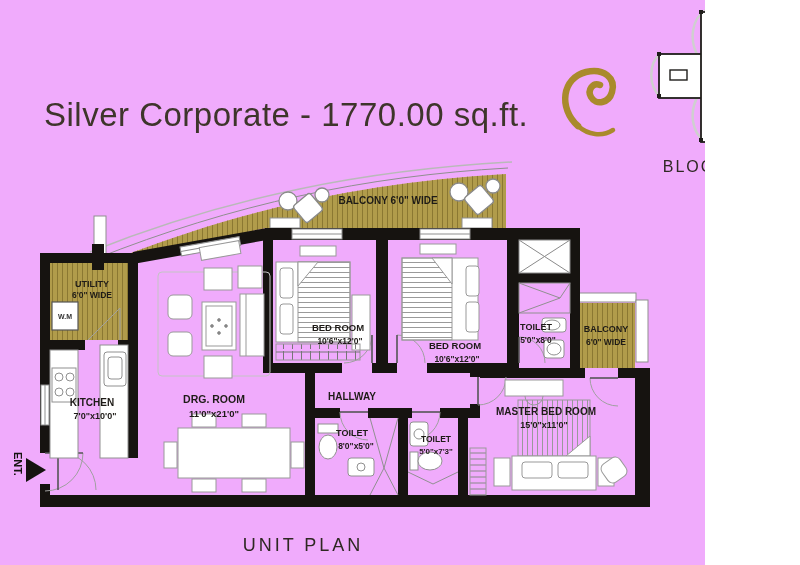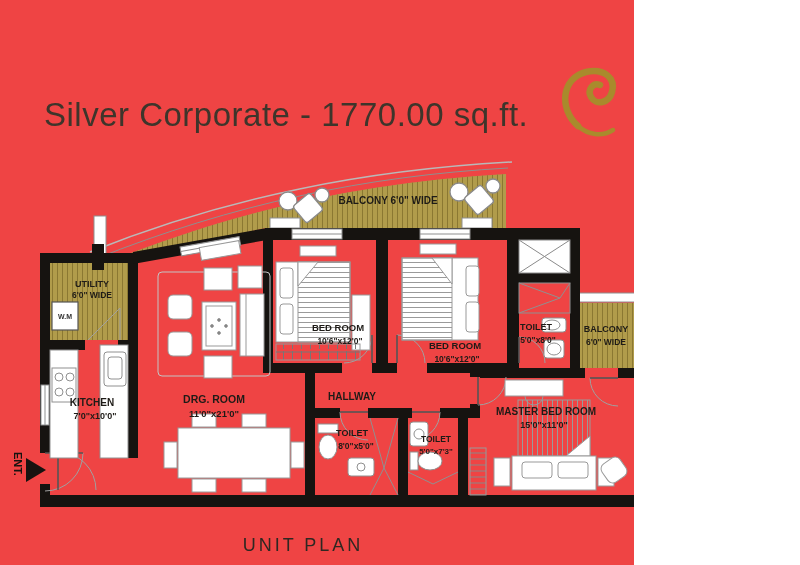--- a/index.html
+++ b/index.html
@@ -1,16 +1,16 @@
 <!DOCTYPE html>
 <html><head>
 <meta charset="utf-8">
 <style>
   html,body{margin:0;padding:0;background:#ffffff;}
-  .stage{position:relative;width:634px;height:565px;background:#ef4444;overflow:hidden;
+  .stage{position:relative;width:705px;height:565px;background:#f0abfc;overflow:hidden;
          font-family:"Liberation Sans",sans-serif;}
   svg{position:absolute;left:0;top:0;}
   text{font-family:"Liberation Sans",sans-serif;}
   .title-text{font-size:33px;letter-spacing:.5px;}
   .plan-lbl{font-weight:700;fill:#1e1b17;}
   .big-lbl{font-size:18px;letter-spacing:3px;fill:#2e2822;}
   .blk-lbl{font-size:16px;letter-spacing:2px;fill:#2e2822;}
 </style>
 </head>
 <body>

